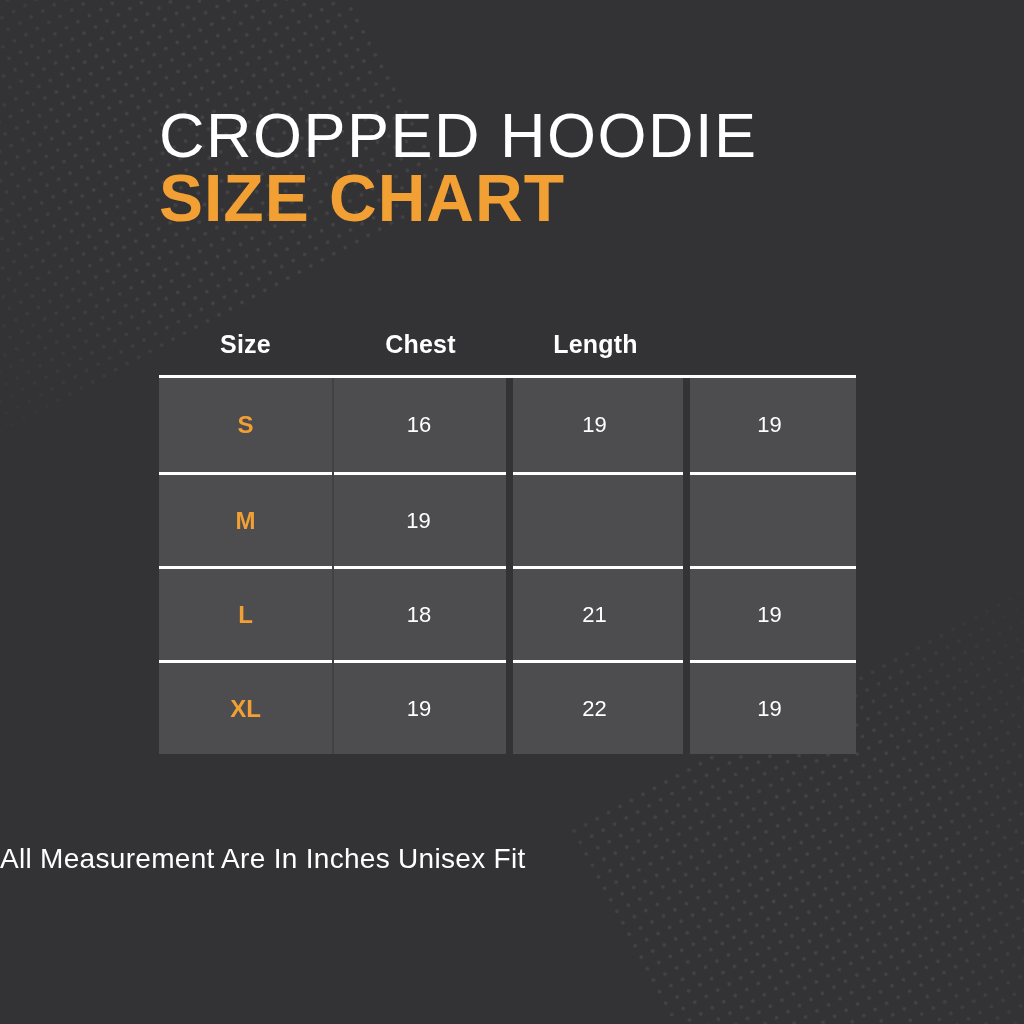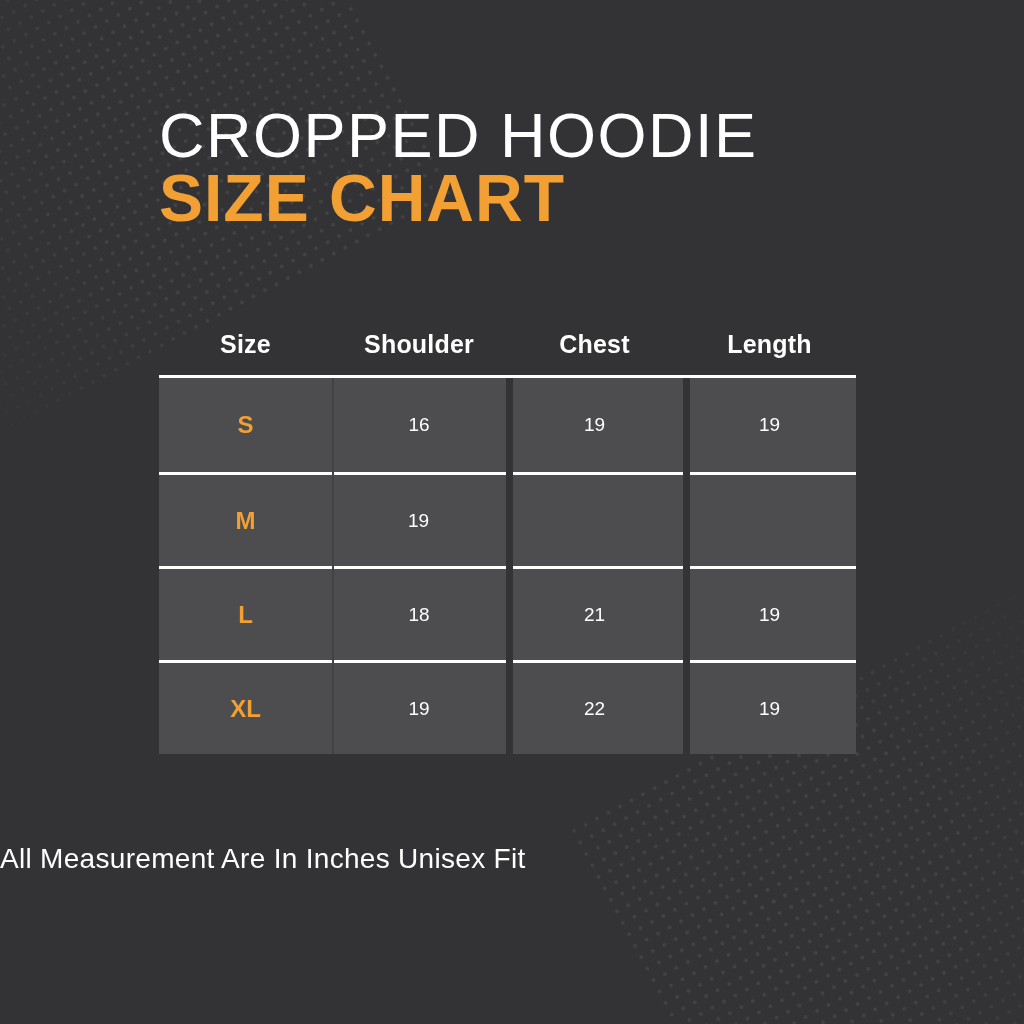--- a/index.html
+++ b/index.html
@@ -88,21 +88,21 @@
     display:flex;
     height:94px;
     position:relative;
   }
   .row + .row { border-top:3px solid #ffffff; }
 
   .cell {
     display:flex;
     align-items:center;
     justify-content:center;
-    font-size:19px;
+    font-size:22px;
     color:#ffffff;
     font-weight:400;
     position:relative;
   }
   .cell.size-label {
     color:#F2A033;
     font-weight:bold;
     font-size:24px;
   }
 
@@ -146,21 +146,20 @@
 <div class="page">
 
   <div class="title-main">CROPPED HOODIE</div>
 
   <div class="title-sub">SIZE CHART</div>
 
   <div class="table-wrap">
 
     <div class="head-row">
       <div class="head-cell c-size">Size</div>
-      <div class="head-cell c-shoulder">Shoulder</div>
       <div class="head-cell c-chest">Chest</div>
       <div class="head-cell c-length">Length</div>
     </div>
 
     <div class="grid">
 
       <div class="row">
         <div class="cell size-label c-size">S</div>
         <div class="cell c-shoulder">16</div>
         <div class="cell c-chest">19</div>

